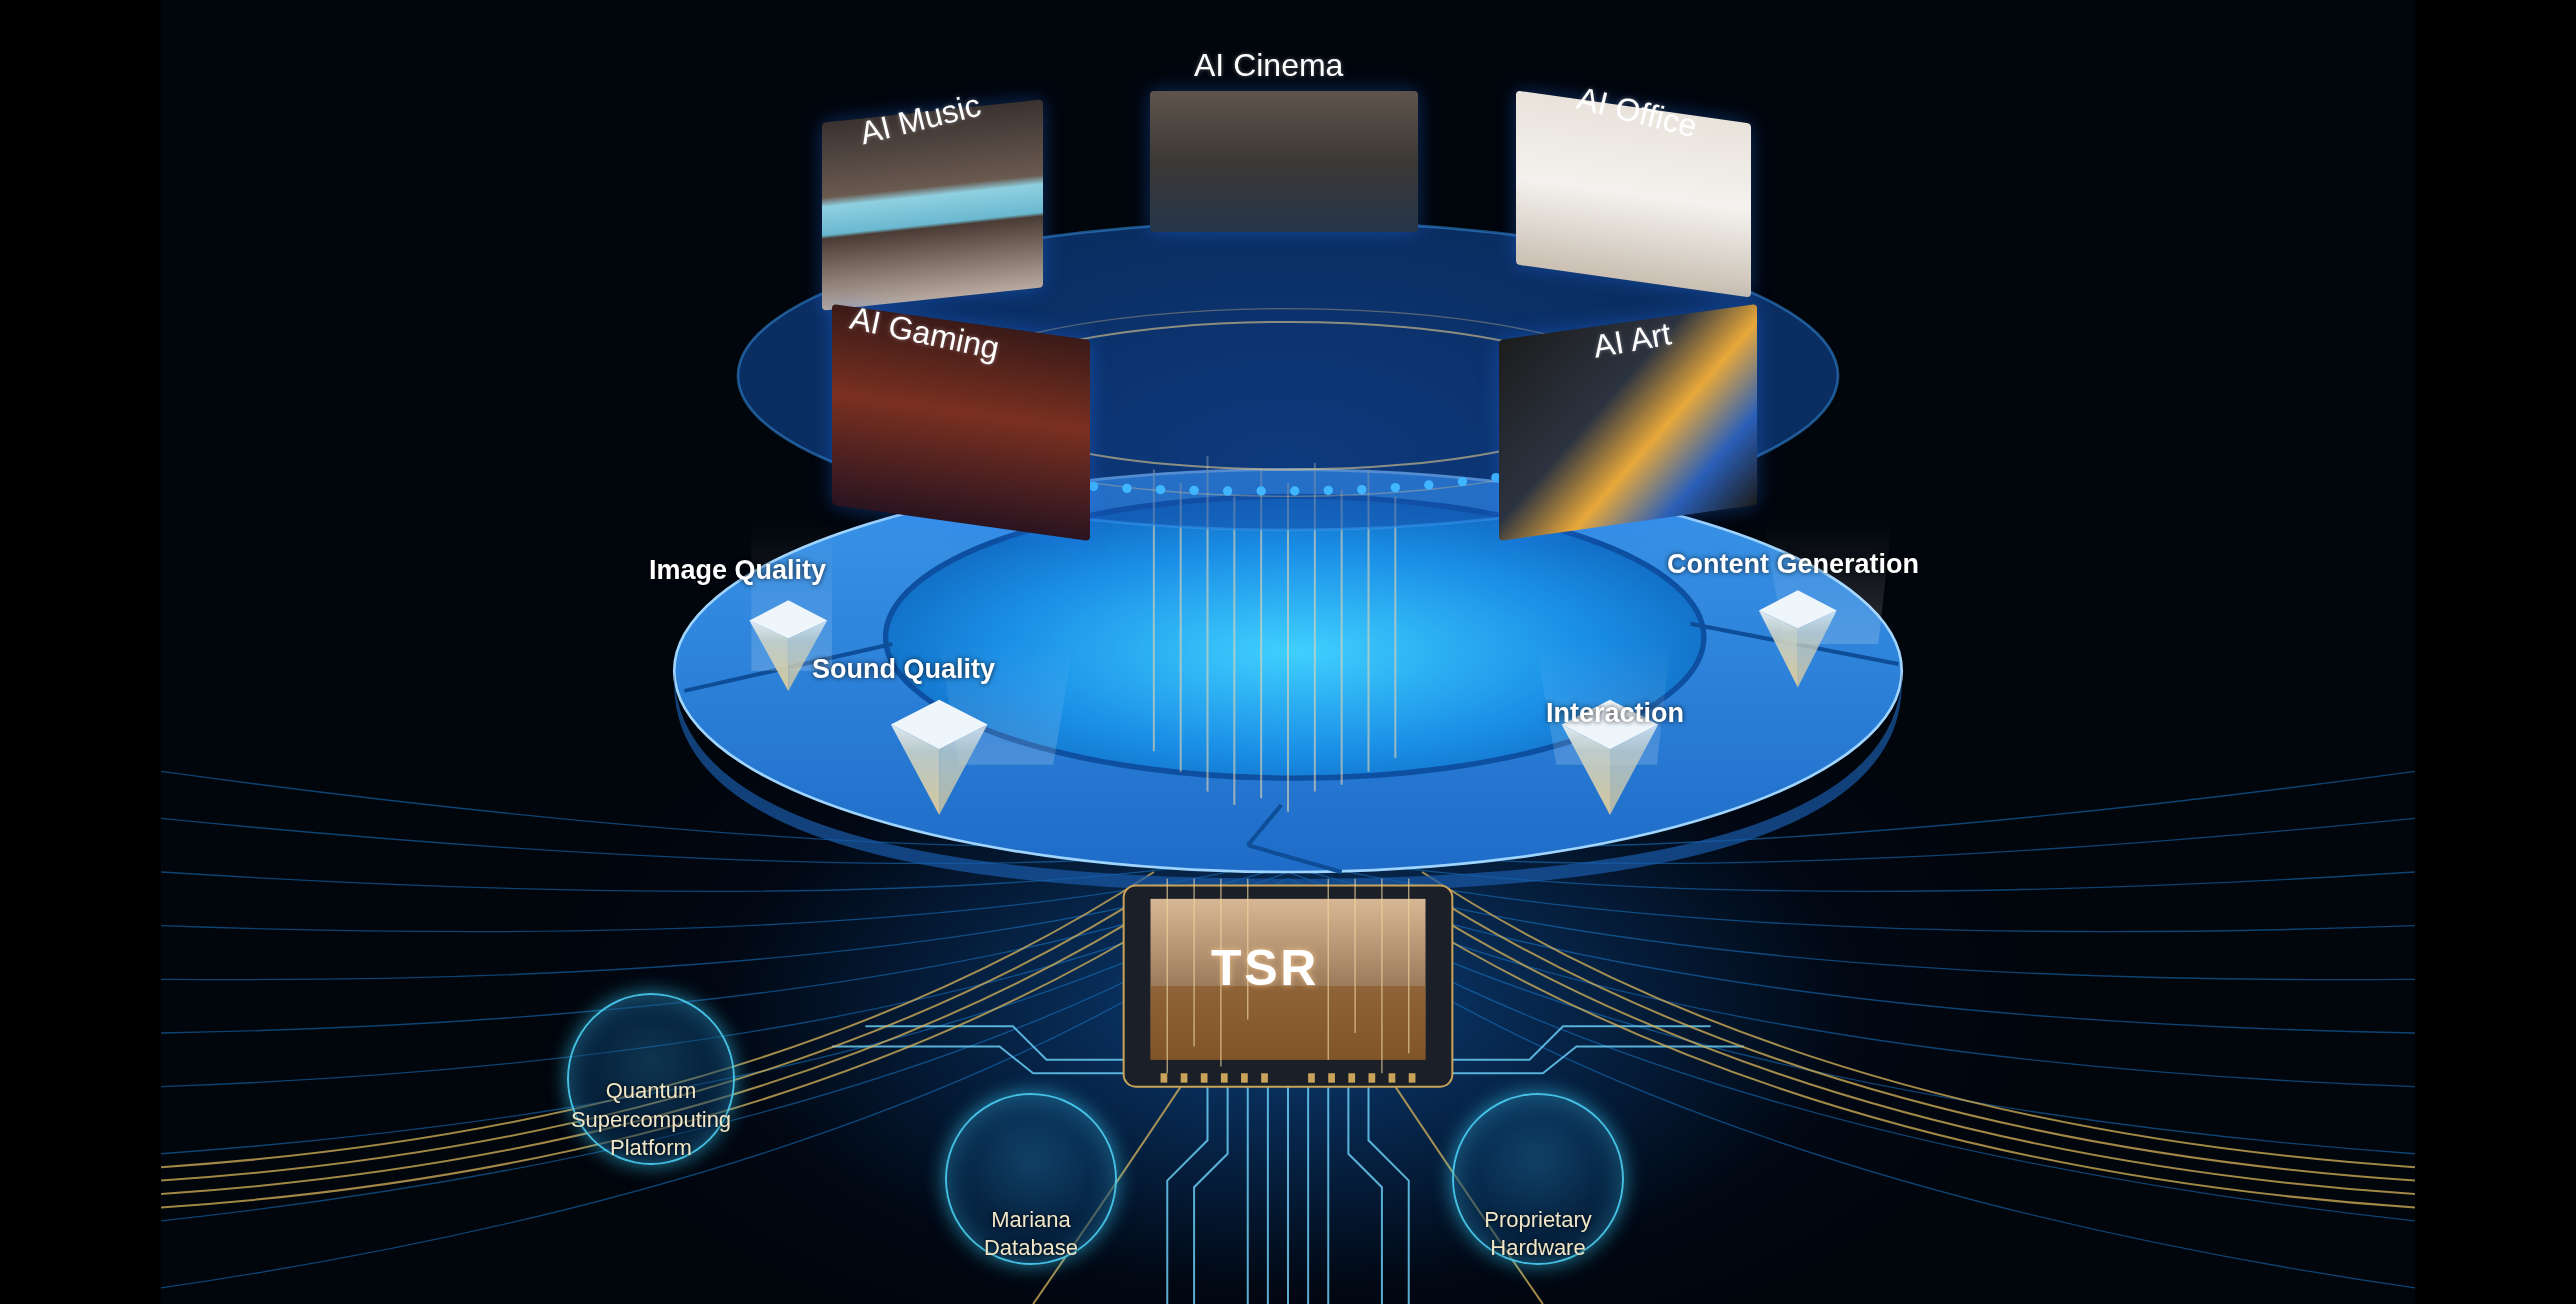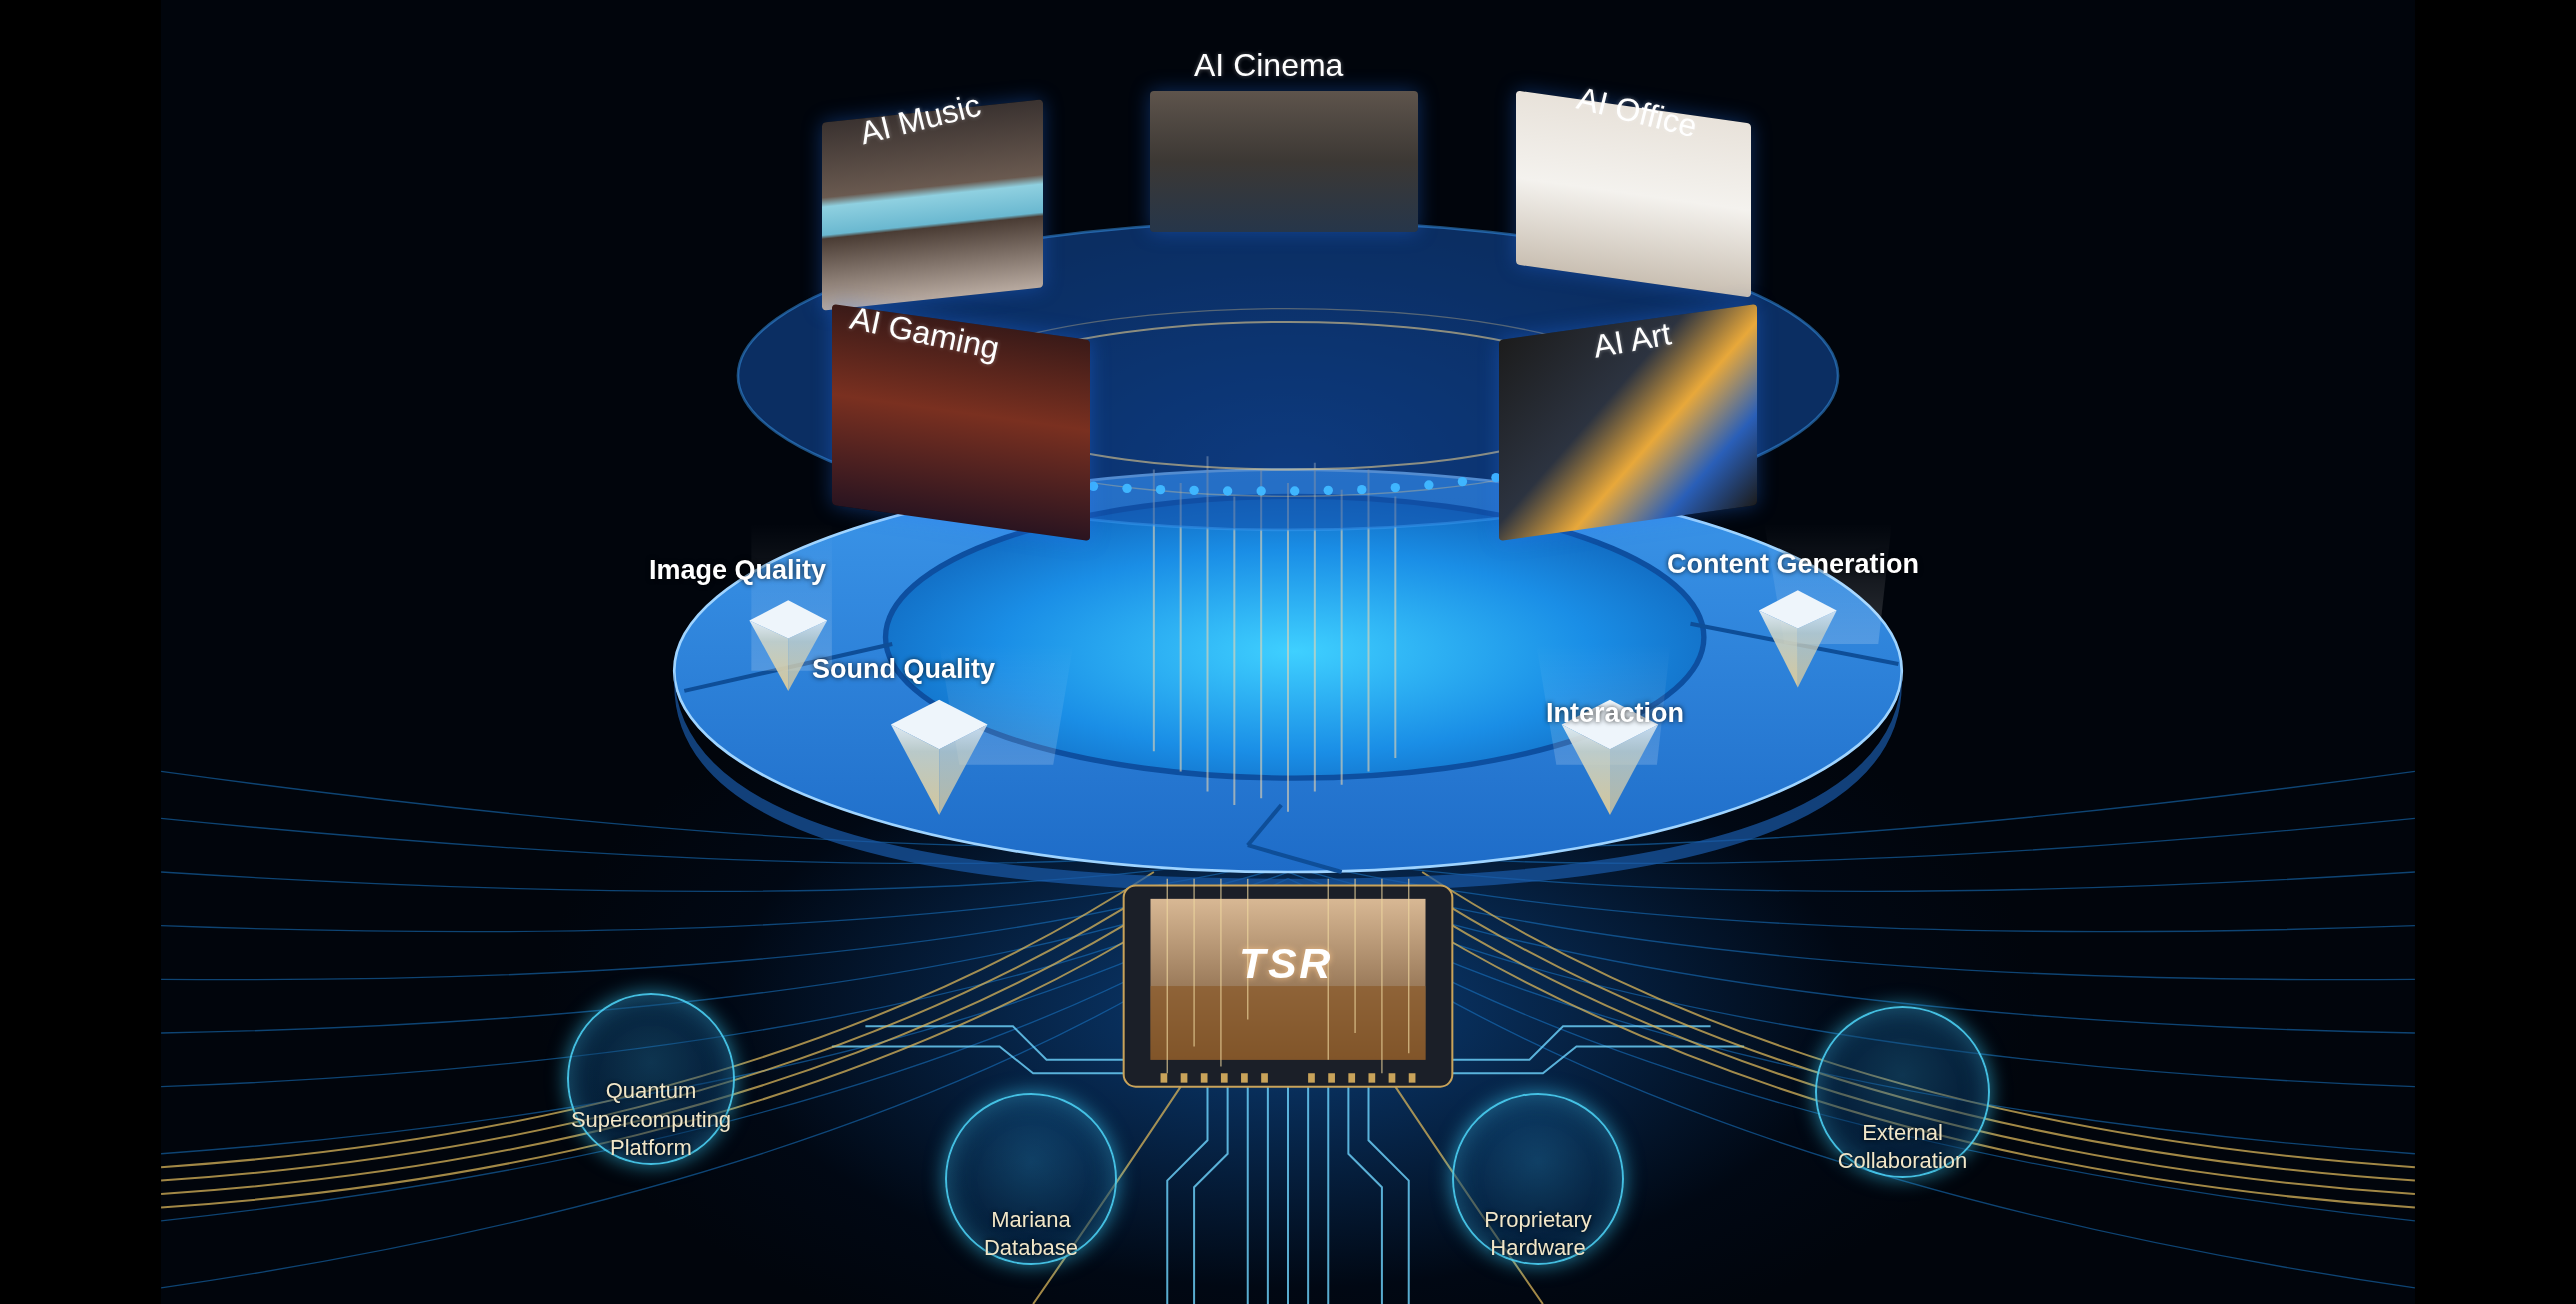--- a/index.html
+++ b/index.html
@@ -18,22 +18,22 @@
   .panel { position:absolute; border-radius:4px; overflow:hidden;
            box-shadow:0 0 20px rgba(40,120,255,0.35); }
   .cap-label { font-size:27px; }
   .found-bubble { position:absolute; border-radius:50%;
                   border:2.7px solid rgba(80,220,255,0.85);
                   background:radial-gradient(circle at 50% 40%, rgba(40,140,200,0.35), rgba(5,40,80,0.55) 70%);
                   box-shadow:0 0 20px rgba(60,210,255,0.6), inset 0 0 27px rgba(80,220,255,0.35);
                   display:flex; align-items:flex-end; justify-content:center; text-align:center; }
   .found-text { color:#f1e6c8; font-size:22px; line-height:1.3; white-space:pre-line;
                 text-shadow:0 0 4px rgba(0,0,0,0.9); }
-  .chip-logo { position:absolute; color:#fff; font-size:43px; font-weight:900; font-style:italic;
-               letter-spacing:2.7px; text-shadow:0 0 6.7px rgba(255,200,140,0.8);margin-left:28px; }
+  .chip-logo { position:absolute; color:#fff; font-size:50px; font-weight:900; 
+               letter-spacing:2.7px; text-shadow:0 0 6.7px rgba(255,200,140,0.8); }
   .big-ai { position:absolute; font-size:282px; font-weight:900; line-height:1;
             color:#1f8cf0; letter-spacing:-6.7px;
             background:linear-gradient(180deg,#5cc0ff 0%,#1c7fe6 45%,#0c56b8 100%);
             -webkit-background-clip:text; background-clip:text; -webkit-text-fill-color:transparent;
             filter:drop-shadow(5.4px 0 0 #d9f0ff) drop-shadow(0 0 13.4px rgba(80,170,255,0.6)); }
 </style>
 </head>
 <body>
 
 <div class="stage">
@@ -250,18 +250,14 @@
 Platform</span>
   </div>
   <div class="found-bubble" style="left:784px; top:1093px; width:168px; height:168px;">
     <span class="found-text">Mariana
 Database</span>
   </div>
   <div class="found-bubble" style="left:1291px; top:1093px; width:168px; height:168px;">
     <span class="found-text">Proprietary
 Hardware</span>
   </div>
-  <div class="found-bubble" style="left:1654px; top:1006px; width:171px; height:168px;">
-    <span class="found-text">External
-Collaboration</span>
-  </div>
 </div>
 
 
 </body></html>

